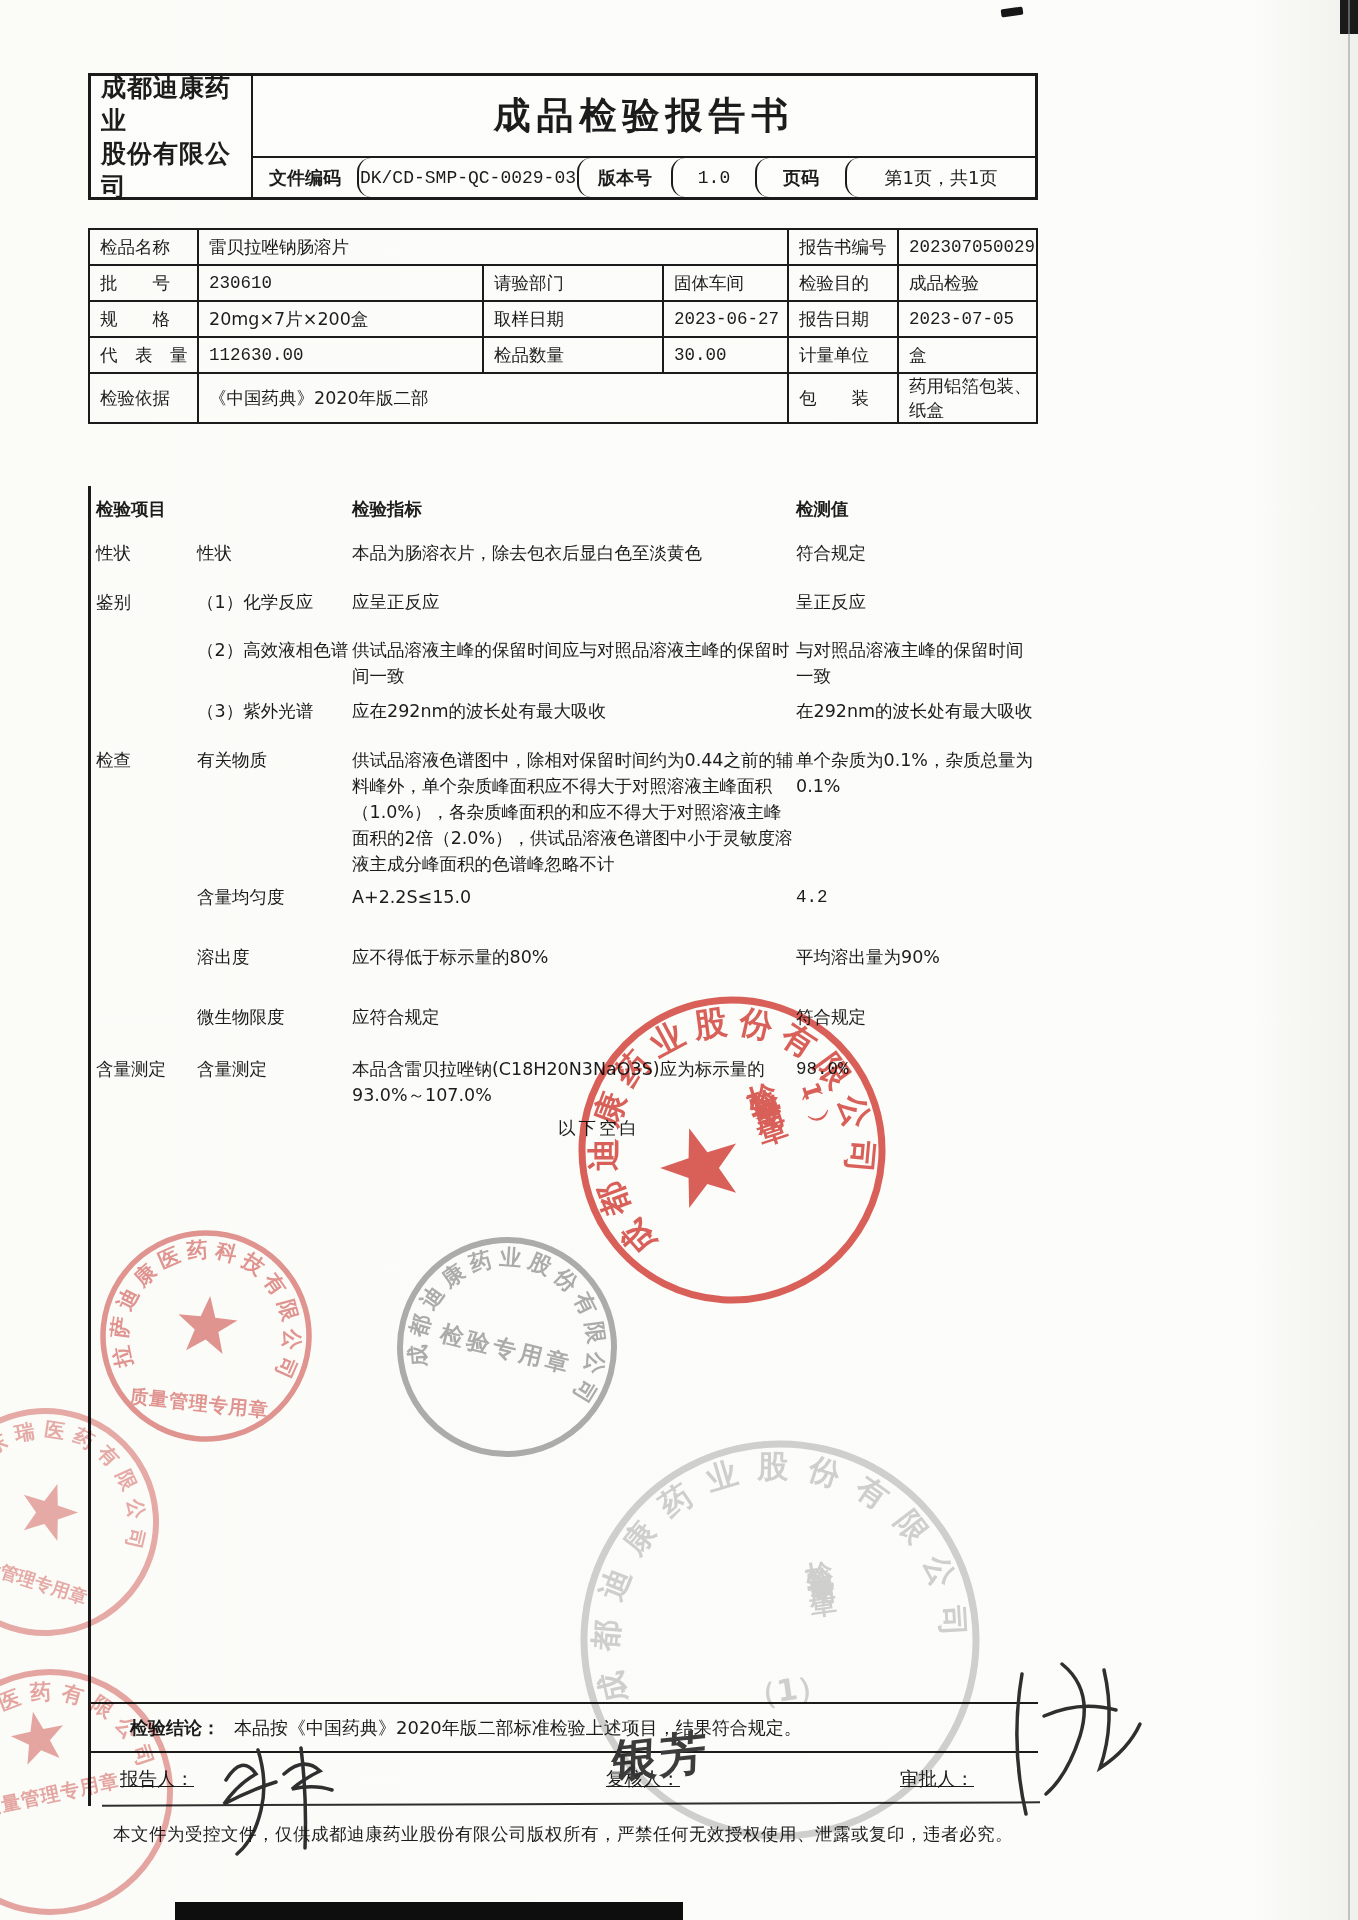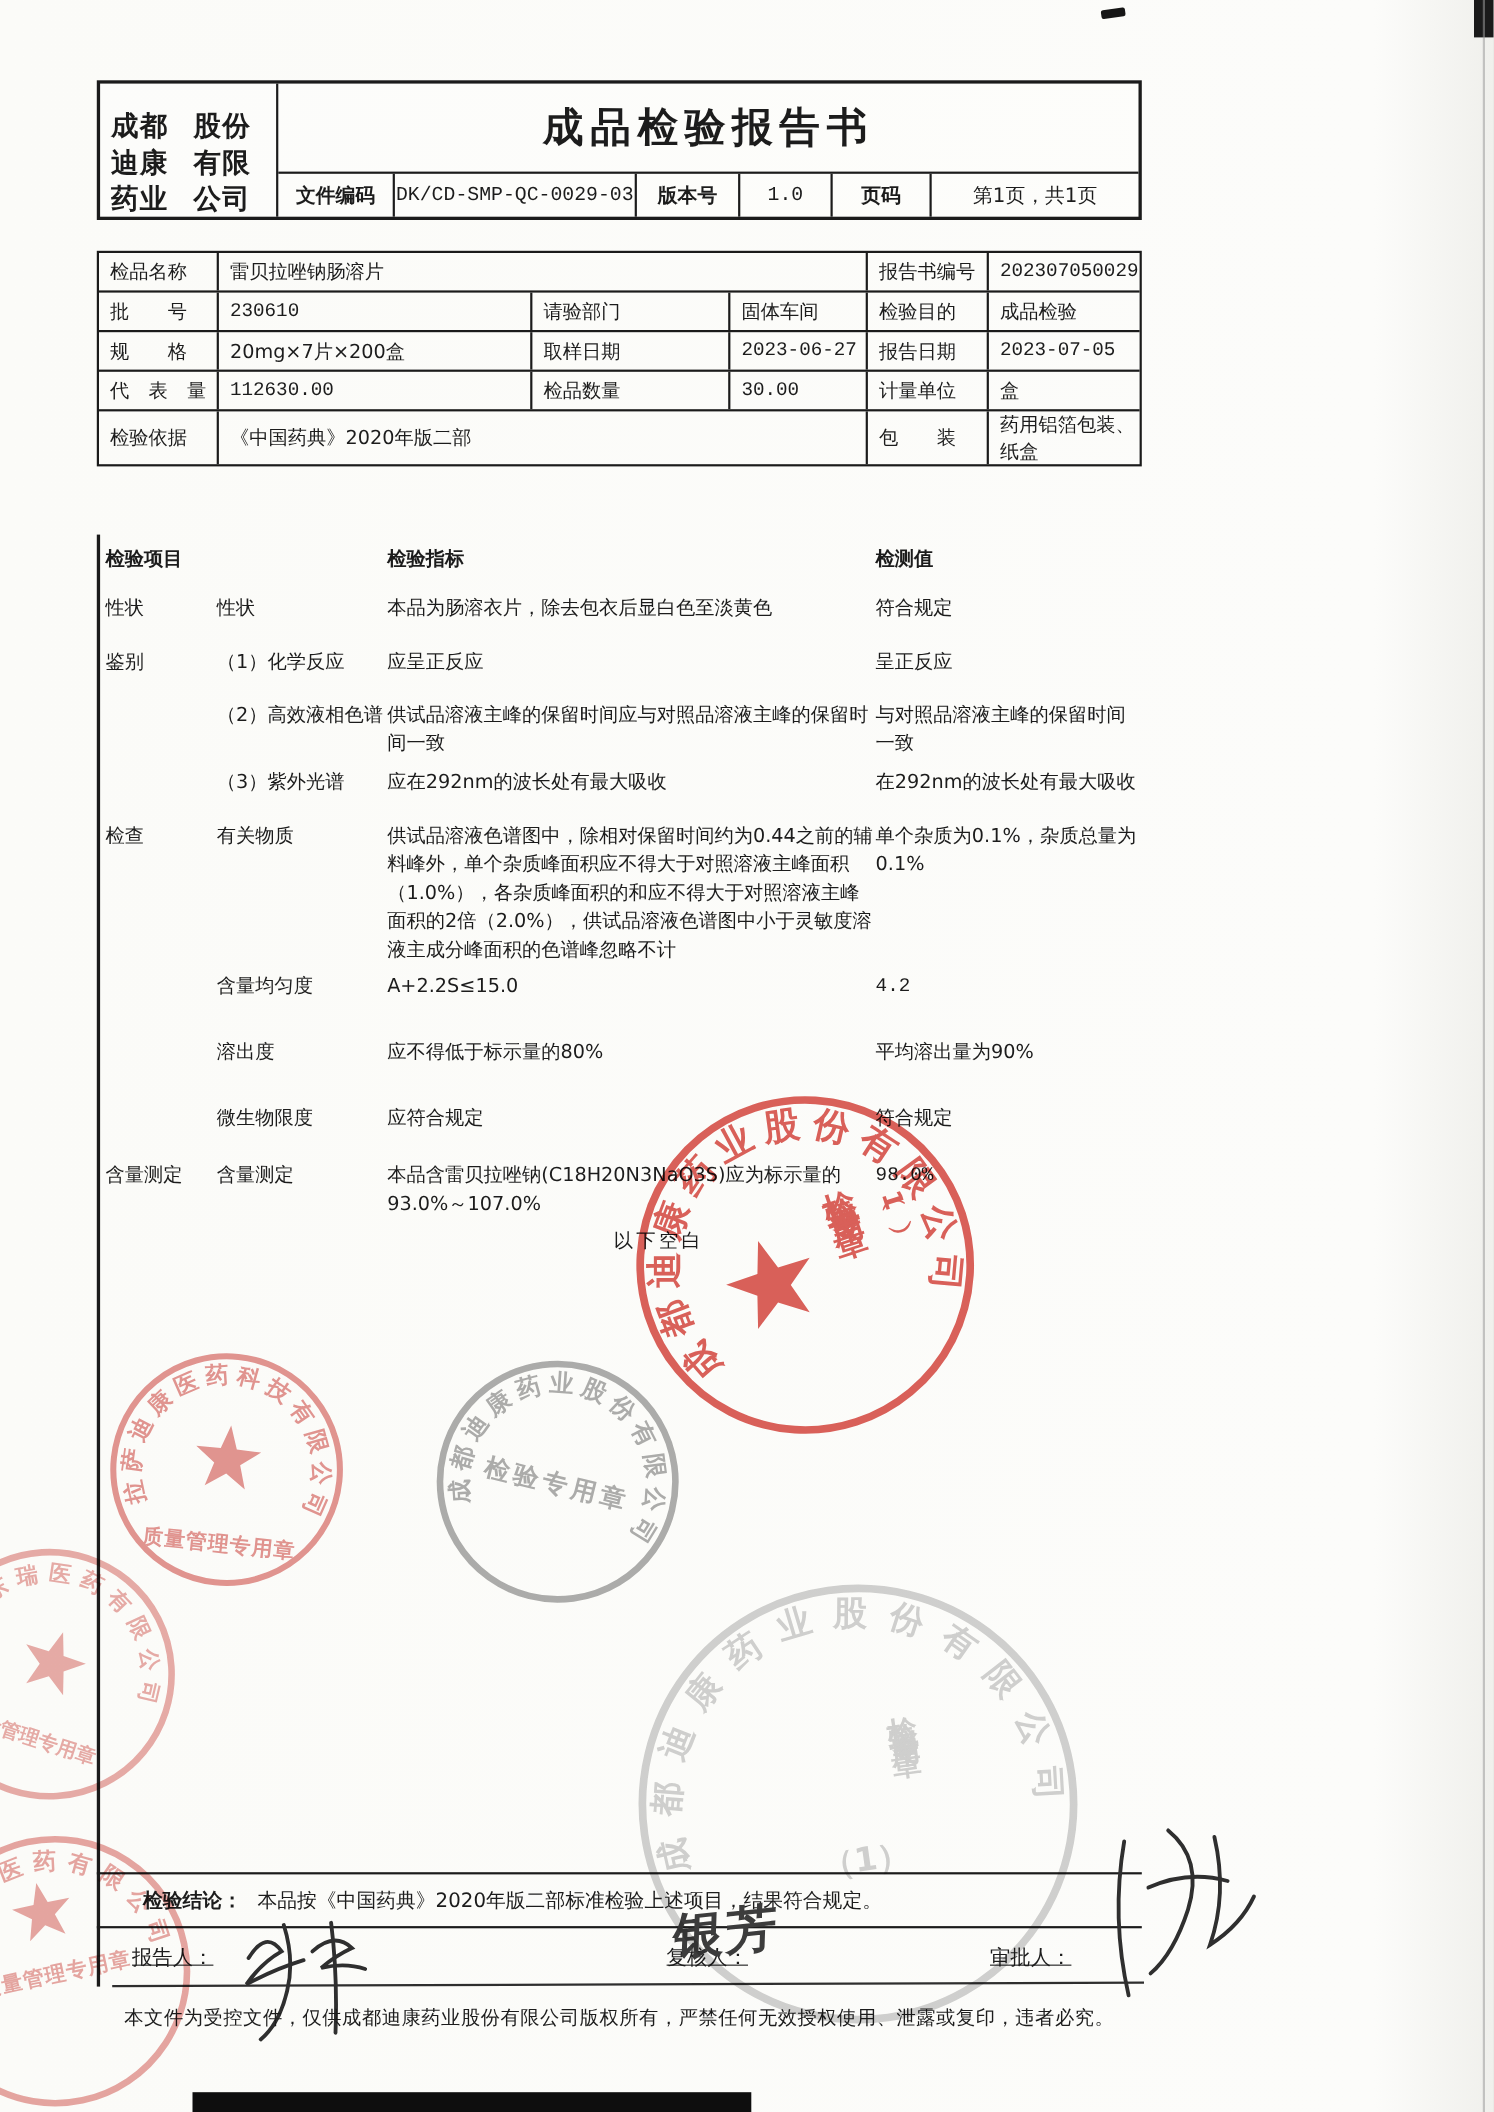--- a/index.html
+++ b/index.html
@@ -5,27 +5,27 @@
   html,body{margin:0;padding:0;}
   body{background:#d8d8d4;font-family:"DejaVu Sans",sans-serif;}
   .page{position:relative;width:1358px;height:1920px;margin:0 auto;overflow:hidden;
         background:linear-gradient(90deg,#fbfbf8 0%,#fcfcfa 92%,#f0f0ec 100%);color:#1c1c1c;}
   .abs{position:absolute;}
   .mono{font-family:"Liberation Mono",monospace;}
 
   
   .header-tbl{left:88px;top:73px;width:950px;height:127px;border:3px solid #1b1b1b;display:flex;box-sizing:border-box;background:rgba(255,255,255,.25);}
   .company-cell{flex:0 0 162px;border-right:2px solid #1b1b1b;box-sizing:border-box;
-      display:flex;flex-direction:row;justify-content:center;align-items:flex-end;padding-left:10px;
+      display:flex;flex-direction:column;justify-content:center;align-items:center;padding-left:10px;
       font-size:25px;font-weight:700;line-height:1.32;letter-spacing:1px;}
   .header-right{flex:1;display:flex;flex-direction:column;}
   .title-cell{flex:0 0 82px;border-bottom:2px solid #1b1b1b;box-sizing:border-box;
       display:flex;align-items:center;justify-content:center;font-size:37px;font-weight:700;letter-spacing:6px;}
   .code-row{flex:1;display:flex;}
-  .code-row .c{box-sizing:border-box;display:flex;align-items:center;justify-content:center;font-size:18px;}
+  .code-row .c{box-sizing:border-box;display:flex;align-items:center;justify-content:center;font-size:18px;border-radius:14px;}
   .code-row .c + .c{border-left:2px solid #1b1b1b;}
   .cw1{flex:0 0 104px;font-weight:700;}
   .cw2{flex:0 0 220px;}
   .cw3{flex:0 0 94px;font-weight:700;}
   .cw4{flex:0 0 84px;}
   .cw5{flex:0 0 90px;font-weight:700;}
   .cw6{flex:1;}
 
   
   .info-tbl{left:88px;top:228px;width:950px;height:196px;border:2.5px solid #1b1b1b;box-sizing:border-box;display:flex;flex-direction:column;}

